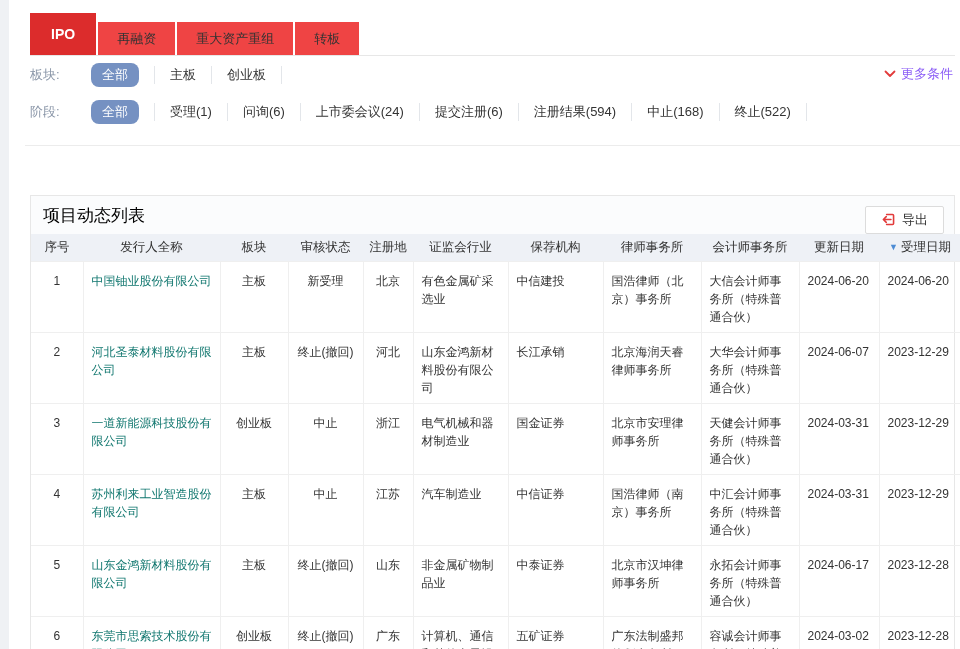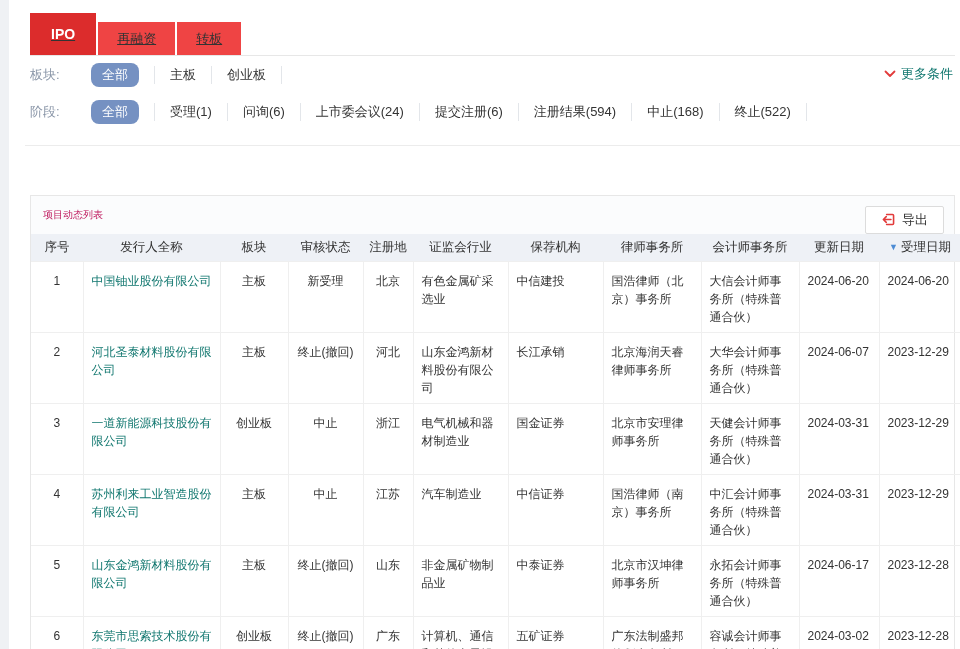--- a/index.html
+++ b/index.html
@@ -7,46 +7,46 @@
   body {
     width:960px; height:649px; overflow:hidden; position:relative;
     background:#ffffff; color:#333;
     font-family:"Liberation Sans","DejaVu Sans",sans-serif; font-size:13px;
   }
   .left-gutter { position:absolute; left:0; top:0; width:9px; height:100%; background:#eff1f4; }
   .content { margin:0 5px 0 30px; position:relative; }
 
   
   .tabs-bar { display:flex; align-items:flex-end; gap:2px; margin-top:13px;
-              border-bottom:1px solid #e7e7e7;text-decoration:underline; }
+              border-bottom:1px solid #e7e7e7; }
   .tab { display:flex; align-items:center; justify-content:center;
          height:33px; padding:0 19px; background:#ef4444; color:#333;
          font-size:13px; cursor:pointer; white-space:nowrap; }
   .tab.active { height:42px; padding:0 21px; background:#dc2c2c; color:#fff;
                 font-weight:bold; font-size:14px; }
 
   
   .filters { margin-top:6px; position:relative; }
   .filter-row { display:flex; align-items:center; margin-bottom:11px; height:26px; }
   .f-label { width:46px; color:#8a96a8; flex:none; }
   .opt { display:inline-flex; align-items:center; height:18px; padding:0 15px;
          border-right:1px solid #e3e6ea; color:#333; cursor:pointer; white-space:nowrap; }
   .opt:first-of-type { padding-left:0; }
   .chip { background:#7591c2; color:#fff; border-radius:8px; padding:5px 11px; line-height:14px; }
   .more-link { position:absolute; top:3px; right:2px; display:flex; align-items:center;
-               gap:5px; color:#0f766e; cursor:pointer; }
+               gap:5px; color:#8b5cf6; cursor:pointer; }
   .more-link svg { display:block; }
 
   .page-divider { border-top:1px solid #ececec; margin:20px -30px 0 -5px; }
 
   
   .card { margin-top:49px; border:1px solid #e7e7e7; background:#fff; }
   .card-head { height:38px; display:flex; align-items:center; justify-content:space-between;
                padding:0 10px 0 12px; background:#fbfcfd; }
-  .card-title { font-size:10px; color:#be185d; }
+  .card-title { font-size:17px; color:#000000; }
   .export-btn { display:flex; align-items:center; gap:6px; height:28px; padding:0 15px;
                 background:#fff; border:1px solid #dcdcdc; border-radius:2px;
                 color:#333; font-size:13px; cursor:pointer;margin-top:9px; }
   .export-btn svg { display:block; }
 
   table { width:100%; border-collapse:collapse; table-layout:fixed; }
   thead th { background:#eef1f6; font-weight:400; font-size:12.5px; color:#333;
              padding:5px 2px; text-align:center; white-space:nowrap; overflow:hidden; }
   .sort-ico { color:#4c8bd4; font-size:9px; margin-right:3px; position:relative; top:-1px; }
   tbody tr { height:63px; }
@@ -60,20 +60,21 @@
 </head>
 <body>
 
 <div class="left-gutter"></div>
 
 <div class="content">
 
   <nav class="tabs-bar">
       <div class="tab active">IPO</div>
       <div class="tab">再融资</div>
+      <div class="tab">重大资产重组</div>
       <div class="tab">转板</div>
     </nav>
 
   <section class="filters">
     <div id="filter-rows">
         <div class="filter-row">
           <span class="f-label">板块:</span>
           <span class="opt">
             <span class="chip">全部</span>
           </span>

